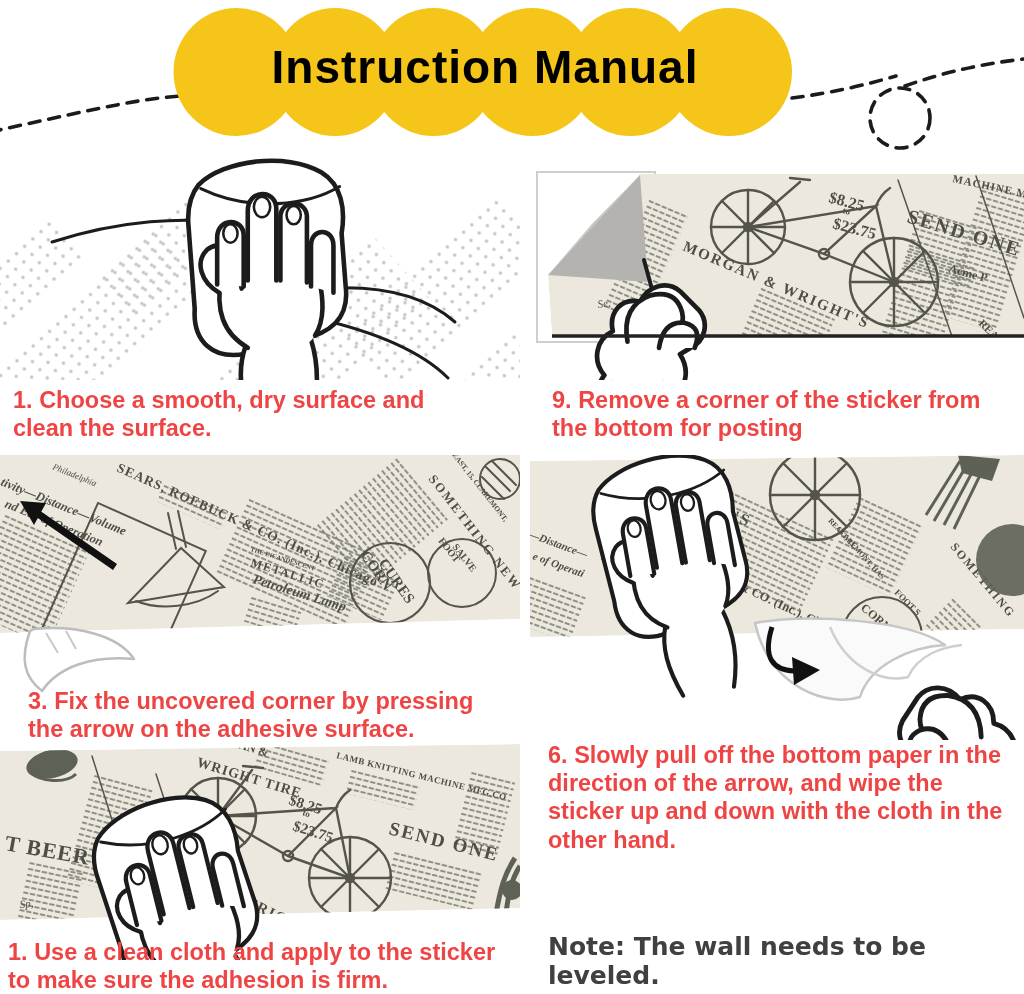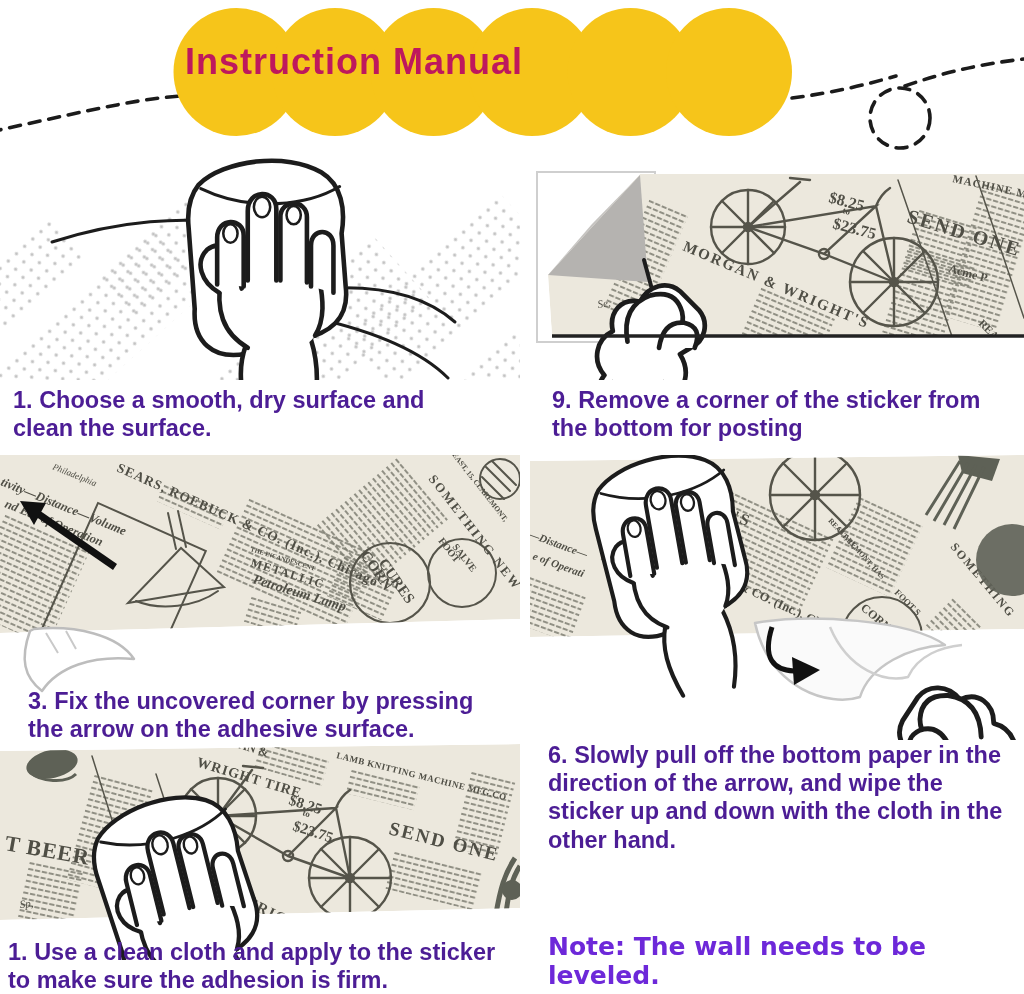--- a/index.html
+++ b/index.html
@@ -1,21 +1,21 @@
 <!DOCTYPE html>
 <html><head>
 <meta charset="utf-8">
 <style>
   html,body{margin:0;padding:0;background:#fff;}
   body{width:1024px;height:994px;position:relative;overflow:hidden;
        font-family:"Liberation Sans",sans-serif;}
   .abs{position:absolute;}
-  .step-text{font-weight:700;color:#4c1d95;font-size:23.5px;line-height:1.2;}
-  .note-text{font-family:"DejaVu Sans",sans-serif;font-weight:700;font-size:25px;color:#6d28d9;}
-  .banner-title{font-weight:700;color:#be185d;font-size:36px;letter-spacing:1px;line-height:1;}
+  .step-text{font-weight:700;color:#ef4444;font-size:23.5px;line-height:1.2;}
+  .note-text{font-family:"DejaVu Sans",sans-serif;font-weight:700;font-size:25px;color:#404040;}
+  .banner-title{font-weight:700;color:#000000;font-size:46px;letter-spacing:1px;text-align:center;line-height:1;}
   svg{display:block;}
   .dash{fill:none;stroke:#1b1b1b;stroke-width:3.6;stroke-dasharray:11 9;stroke-linecap:round;}
   .ink{stroke:#1c1c1c;stroke-linecap:round;stroke-linejoin:round;fill:none;}
   .handfill{fill:#ffffff;stroke:#1c1c1c;stroke-width:4.5;stroke-linecap:round;stroke-linejoin:round;}
   .nail{fill:#ffffff;stroke:#1c1c1c;stroke-width:2.5;}
   .np{stroke:#55544a;stroke-linecap:round;fill:none;}
   .nps{font-family:"Liberation Serif",serif;font-weight:700;fill:#4f4e45;}
   .npi{font-family:"Liberation Serif",serif;font-style:italic;fill:#4f4e45;}
   .paper{fill:#ece8dd;}
   .darkink{fill:#5e6156;}

